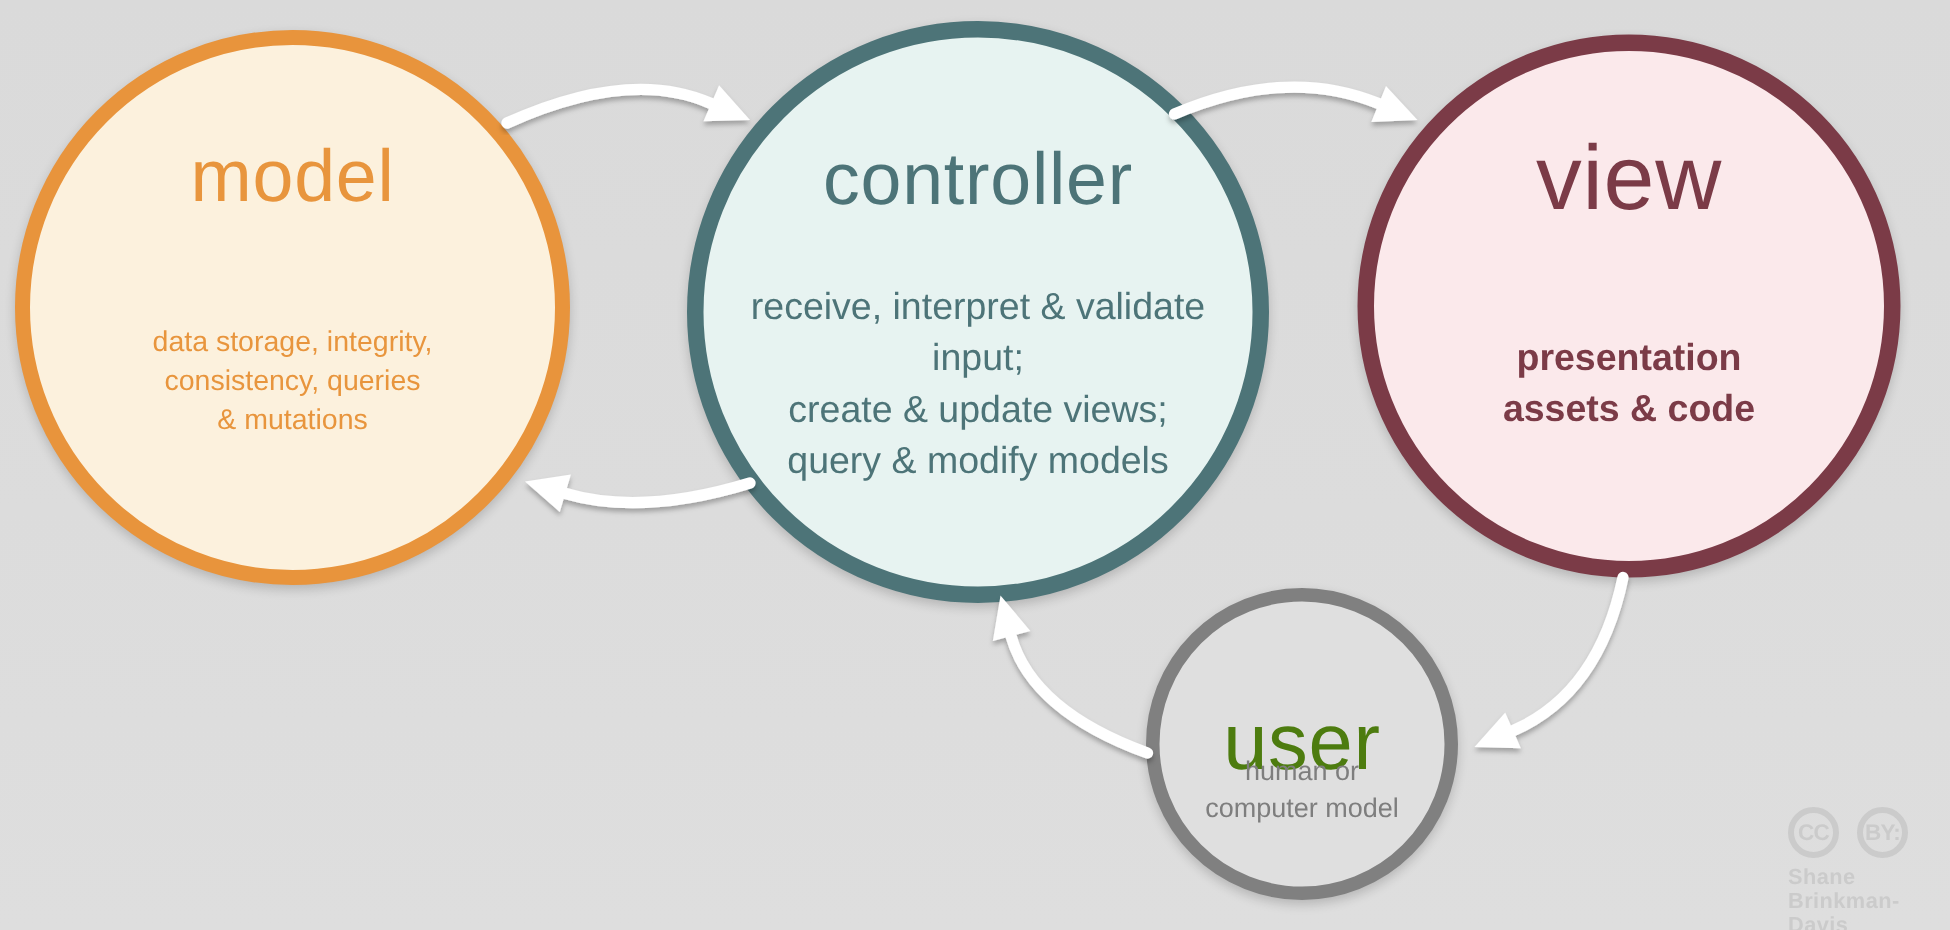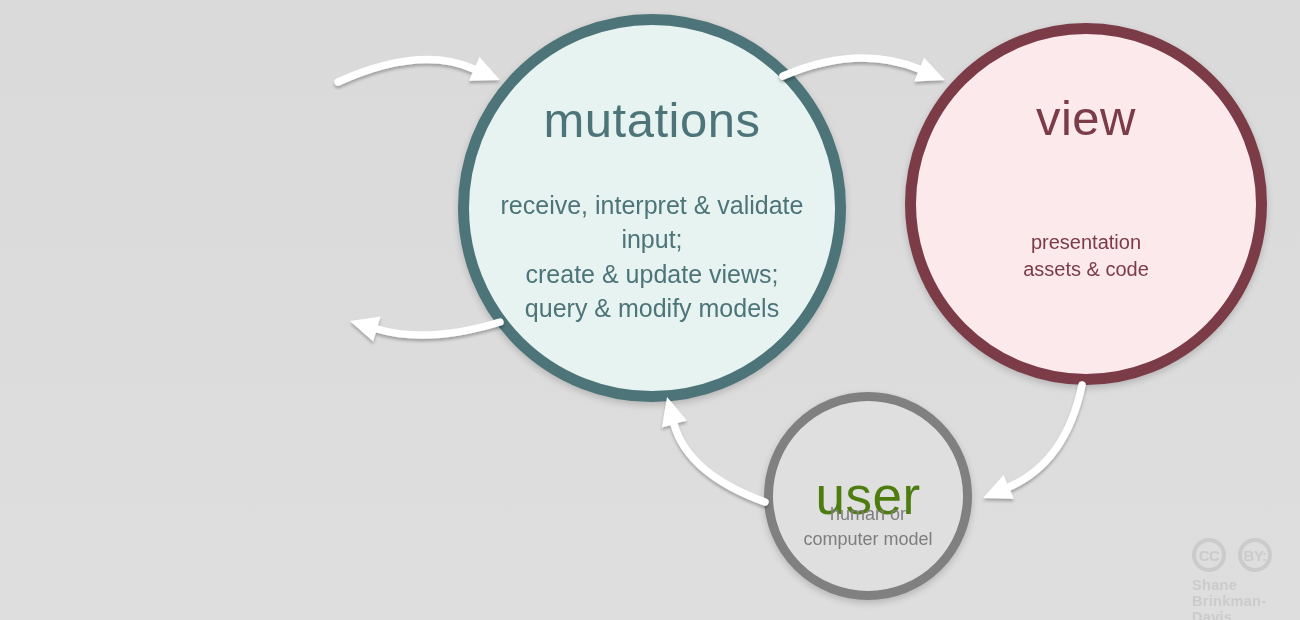--- a/index.html
+++ b/index.html
@@ -52,22 +52,22 @@
     border: 11px solid #4d7478;
   }
   .node.controller .title { top: 95px; font-size: 49px; color: #4d7478; }
   .node.controller .desc  { top: 231px; font-size: 25px; color: #4d7478; }
 
   .node.view {
     left: 905px; top: 23px; width: 362px; height: 362px;
     background: #fbe9eb;
     border: 11px solid #7b3b47;
   }
-  .node.view .title { top: 84px; font-size: 49px; color: #7b3b47; }
-  .node.view .desc  { top: 222px; font-size: 20px; color: #7b3b47; }
+  .node.view .title { top: 84px; font-size: 61px; color: #7b3b47; }
+  .node.view .desc  { top: 222px; font-size: 25px; color: #7b3b47; font-weight: bold; }
 
   .node.user {
     left: 764px; top: 392px; width: 208px; height: 208px;
     background: #dfdfdf;
     border: 9px solid #808080;
   }
   .node.user .title { top: 67px; font-size: 53px; color: #4d7c0f; margin-top: 27px; }
   .node.user .desc  { top: 126px; font-size: 18px; color: #7e7e7e; line-height: 1.4; }
 
   
@@ -138,23 +138,29 @@
       <path d="M 765 502 Q 688 474 674 424"></path>
       <polygon points="667,397 686.9,420.6 661.9,427.4"></polygon>
     </g>
 
     <g class="arrow" filter="url(#shadow)">
       <path d="M 1082 385 Q 1066 462 1009 487"></path>
       <polygon points="983,498 1003.5,475 1013.9,498.8"></polygon>
     </g>
   </svg>
 
+  <div class="node model">
+    <div class="title">model</div>
+    <div class="desc">data storage, integrity,
+consistency, queries
+&amp; mutations</div>
+  </div>
 
   <div class="node controller">
-    <div class="title">mutations</div>
+    <div class="title">controller</div>
     <div class="desc">receive, interpret &amp; validate input;
 create &amp; update views;
 query &amp; modify models</div>
   </div>
 
   <div class="node view">
     <div class="title">view</div>
     <div class="desc">presentation
 assets &amp; code</div>
   </div>

